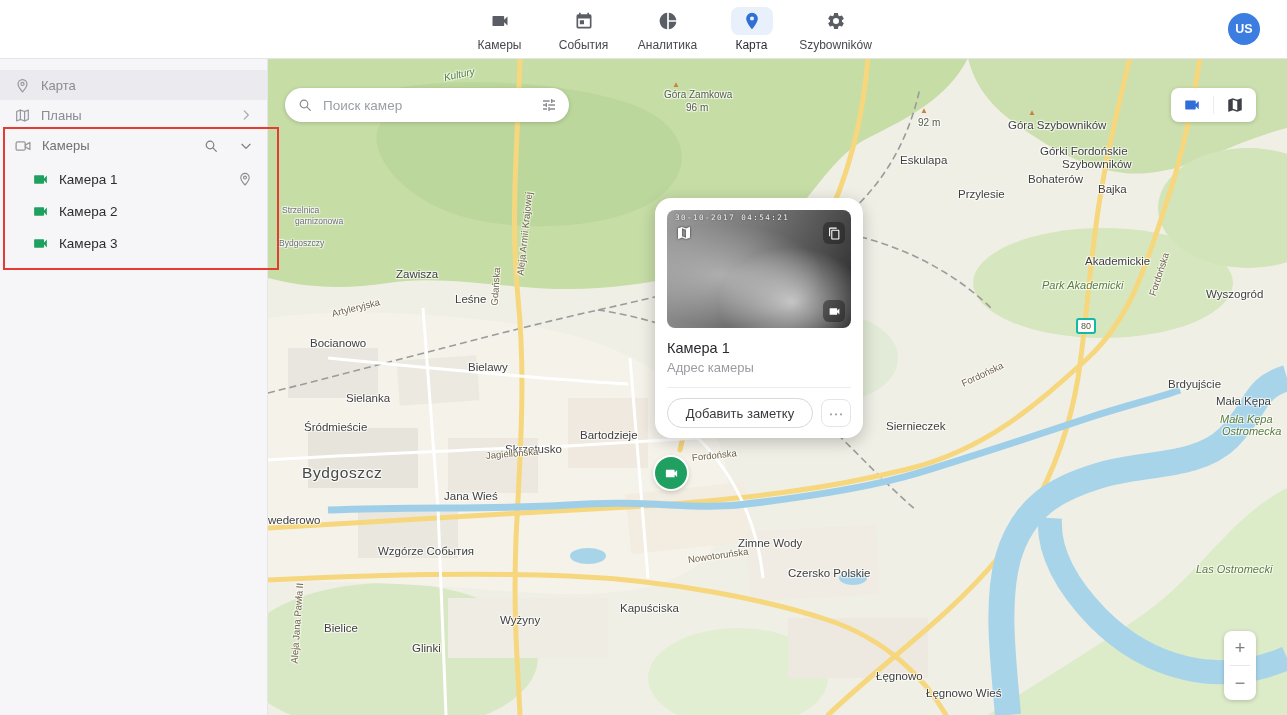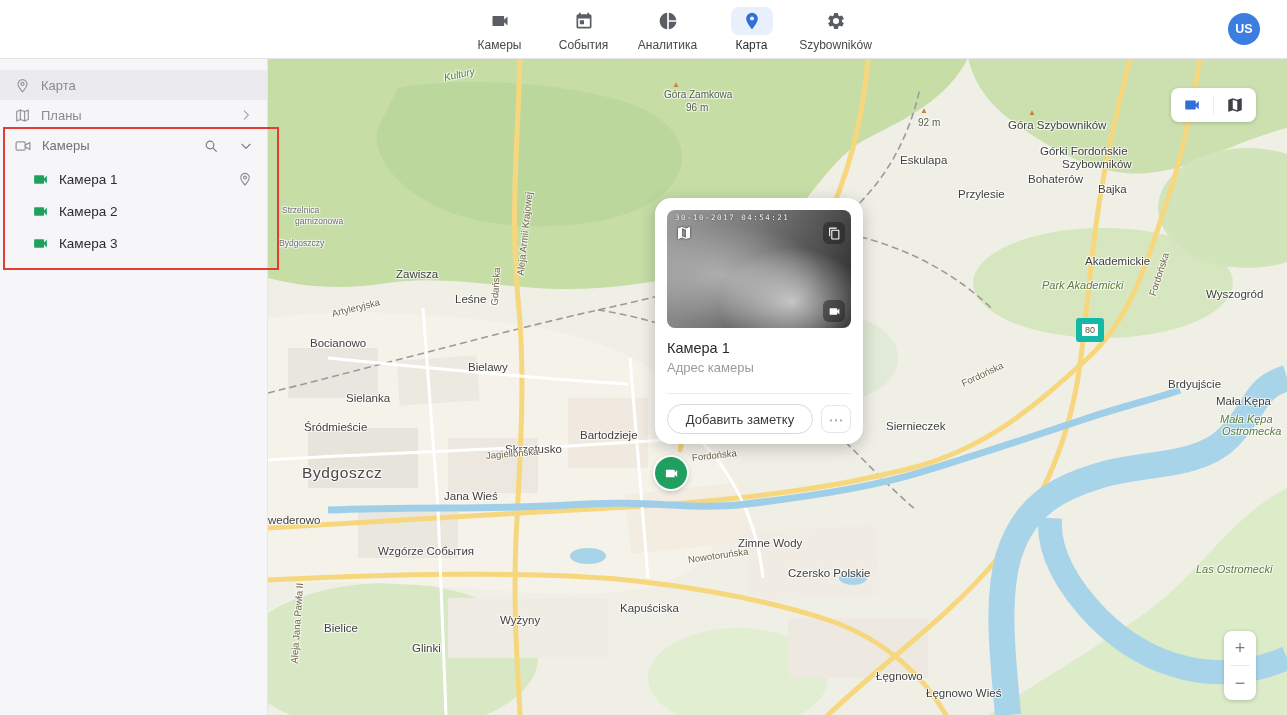--- a/index.html
+++ b/index.html
@@ -41,21 +41,21 @@
   .map-label{position:absolute;white-space:nowrap;font-size:11.5px;color:#3f3f3f;transform-origin:left center;
     text-shadow:-1px -1px 1px rgba(255,255,255,.85),1px -1px 1px rgba(255,255,255,.85),-1px 1px 1px rgba(255,255,255,.85),1px 1px 1px rgba(255,255,255,.85);}
   .map-label.city{font-size:15.5px;color:#474747;letter-spacing:.6px;}
   .map-label.green{color:#5a7d3c;font-style:italic;font-size:11px;}
   .map-label.road{font-size:9.5px;color:#6e6248;}
   .map-label.road-green{font-size:10px;color:#50803f;font-style:italic;}
   .map-label.peak{font-size:10px;color:#55604a;}
   .map-label.small{font-size:8.5px;color:#70707a;}
   .map-peak{position:absolute;font-size:8px;color:#c9813b;}
   .map-peak::before{content:"▲";}
-  .shield{position:absolute;left:808px;top:260px;background:#fff;border:6px solid #14b8a6;border-radius:3px;font-size:9px;color:#5c5342;padding:0 3px;line-height:12px;z-index:2;}
+  .shield{position:absolute;left:808px;top:260px;background:#fff;border:2px solid #14b8a6;border-radius:3px;font-size:9px;color:#5c5342;padding:0 3px;line-height:12px;z-index:2;}
 
   .searchbar{position:absolute;left:17px;top:30px;width:284px;height:34px;background:#fff;border-radius:17px;box-shadow:0 1px 4px rgba(0,0,0,.18);display:flex;align-items:center;padding:0 12px;gap:8px;z-index:10;box-sizing:border-box;}
   .searchbar svg{width:16px;height:16px;color:#8b8b91;flex:none;}
   .searchbar input{flex:1;border:0;outline:0;background:transparent;font:13.5px "Liberation Sans",sans-serif;color:#333;min-width:0;}
   .searchbar input::placeholder{color:#9aa0a6;}
 
   .layer-toggle{position:absolute;right:31px;top:30px;height:34px;background:#fff;border-radius:8px;box-shadow:0 1px 4px rgba(0,0,0,.18);display:flex;align-items:center;z-index:10;}
   .layer-toggle button{width:42px;height:34px;border:0;background:transparent;display:flex;align-items:center;justify-content:center;cursor:pointer;padding:0;}
   .layer-toggle svg{width:18px;height:18px;}
   .cam-layer svg{color:var(--accent);}
@@ -69,21 +69,21 @@
                linear-gradient(115deg,#9d9d9d,#787878 40%,#4f4f4f 72%,#262626);}
   .osd{position:absolute;top:3px;left:8px;font-family:"DejaVu Sans Mono",monospace;font-size:7.5px;color:#f3f3f3;letter-spacing:1.5px;text-shadow:0 0 2px rgba(0,0,0,.6);}
   .chip{position:absolute;width:22px;height:22px;border:0;border-radius:6px;display:flex;align-items:center;justify-content:center;cursor:pointer;padding:0;background:rgba(30,30,30,.5);}
   .chip svg{width:13px;height:13px;color:#fff;}
   .chip.tl{left:6px;top:12px;background:transparent;}
   .chip.tl svg{width:16px;height:16px;filter:drop-shadow(0 0 1px rgba(0,0,0,.7));}
   .chip.tr{right:6px;top:12px;}
   .chip.br{right:6px;bottom:6px;}
   .p-title{margin-top:12px;font-size:14.5px;font-weight:500;color:#2a2a2e;}
   .p-sub{margin-top:4px;font-size:13px;color:#9b9ba1;}
-  .p-footer{margin-top:18px;border-top:1px solid #ececf0;padding-top:10px;display:flex;align-items:center;gap:8px;}
+  .p-footer{margin-top:12px;border-top:1px solid #ececf0;padding-top:10px;display:flex;align-items:center;gap:8px;}
   .note-btn{flex:1;height:30px;border:1px solid #d8d8dd;border-radius:15px;background:#fff;font:13px "Liberation Sans",sans-serif;color:#3a3a3f;cursor:pointer;}
   .more-btn{width:30px;height:28px;border:1px solid #e4e4e9;border-radius:8px;background:#fff;color:#8b8b91;font-size:15px;line-height:1;cursor:pointer;padding:0;}
 
   .marker{position:absolute;left:387px;top:399px;width:32px;height:32px;border-radius:50%;background:var(--green);
     box-shadow:0 0 0 2px rgba(255,255,255,.95),0 2px 6px rgba(0,0,0,.3);display:flex;align-items:center;justify-content:center;z-index:12;cursor:pointer;}
   .marker svg{width:15px;height:15px;color:#fff;}
 
   .zoomctl{position:absolute;right:31px;bottom:15px;width:32px;background:#fff;border-radius:8px;box-shadow:0 1px 4px rgba(0,0,0,.2);display:flex;flex-direction:column;align-items:center;z-index:10;}
   .zoomctl button{width:32px;height:34px;border:0;background:transparent;font-size:18px;color:#7c7c82;cursor:pointer;padding:0;}
   .zsep{width:20px;height:1px;background:#e8e8ec;}
@@ -313,20 +313,30 @@
         <span class="map-label small" style="left: 11px; top: 169px; margin-top: 11px;">Bydgoszczy</span>
       </div>
     <div class="peaks">
 
     <span class="map-peak" style="left: 404px; top: 22px;"></span>
         <span class="map-peak" style="left: 652px; top: 48px;"></span>
         <span class="map-peak" style="left: 760px; top: 50px;"></span>
       </div>
     <div class="shield">80</div>
 
+    <div class="searchbar">
+      <svg viewBox="0 0 24 24" fill="none" stroke="currentColor" stroke-width="1.8" stroke-linecap="round">
+          <circle cx="10.5" cy="10.5" r="5.7"></circle>
+          <path d="M14.8 14.8 20 20"></path>
+        </svg>
+      <input placeholder="Поиск камер" style="">
+      <svg viewBox="0 0 24 24" fill="currentColor">
+          <path d="M3 17v2h6v-2H3zm0-12v2h10V5H3zm10 16v-2h8v-2h-8v-2h-2v6h2zM7 9v2H3v2h4v2h2V9H7zm14 4v-2H11v2h10zm-6-4h2V7h4V5h-4V3h-2v6z"></path>
+        </svg>
+    </div>
 
     <div class="layer-toggle">
       <button class="cam-layer">
         <svg viewBox="0 0 24 24" fill="currentColor">
             <path d="M17 10.5V7a1 1 0 0 0-1-1H4a1 1 0 0 0-1 1v10a1 1 0 0 0 1 1h12a1 1 0 0 0 1-1v-3.5l4 4v-11l-4 4z"></path>
           </svg>
       </button>
       <span class="lt-sep"></span>
       <button class="map-layer">
         <svg viewBox="0 0 24 24" fill="currentColor">

